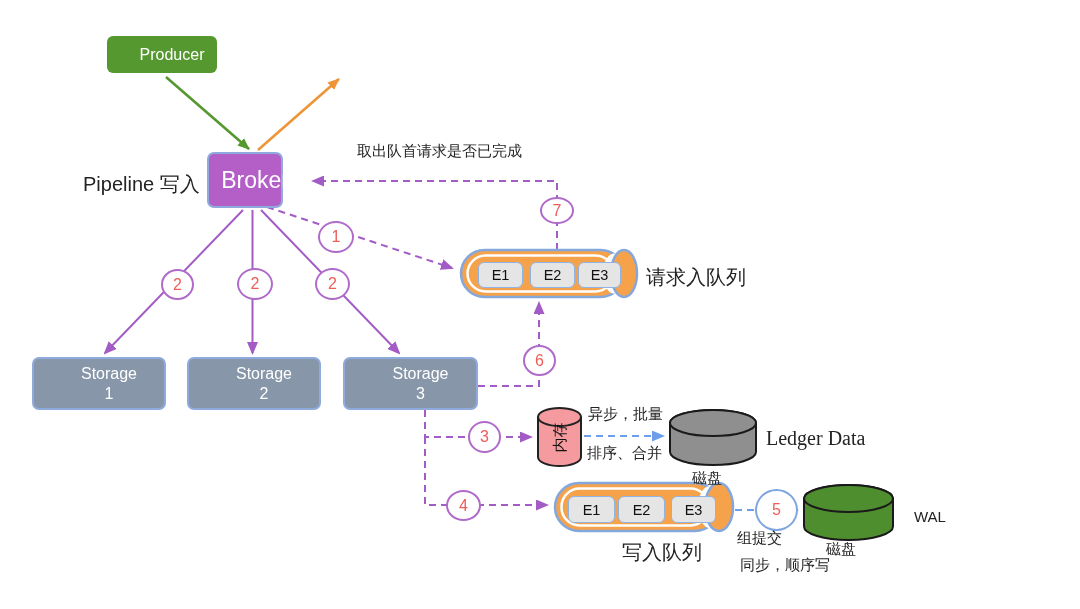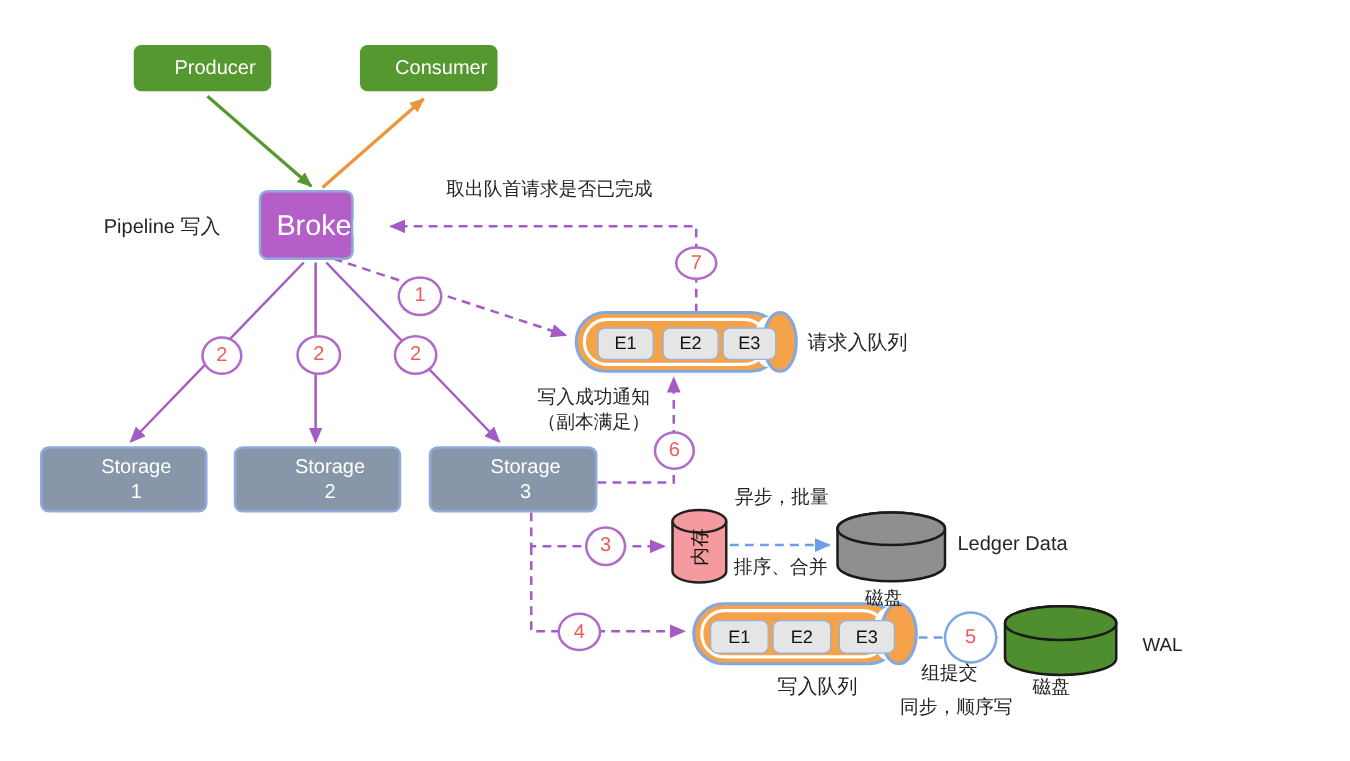--- a/index.html
+++ b/index.html
@@ -20,21 +20,21 @@
   .slot{
     display:flex;align-items:center;justify-content:center;background:#e5e5e5;
     border:1.6px solid #8fb4e3;border-radius:6px;font-size:14.5px;color:#111;
   }
   .step{
     display:flex;align-items:center;justify-content:center;background:#fff;
     border:2px solid #b06ac9;border-radius:50%;color:#ee5d5a;font-size:16px;
   }
   .step-blue{border-color:#7ea6e0;}
   .lbl{font-size:15px;color:#242424;white-space:nowrap;}
-  .lbl-16{font-size:16px;}
+  .lbl-16{font-size:20px;}
   .center-block{text-align:center;line-height:1.32;white-space:nowrap;}
   .rot-label{display:flex;align-items:center;justify-content:center;}
   .rot-label span{transform:rotate(-90deg);font-size:15px;color:#111;white-space:nowrap;}
 </style>
 </head>
 <body>
 
 <div id="stage">
 
   <svg id="wires" width="1080" height="609">
@@ -99,21 +99,20 @@
       <ellipse cx="713" cy="423" rx="43" ry="13" fill="#8f8f8f" stroke="#1a1a1a" stroke-width="2"></ellipse>
     </g>
 
     <g>
       <path d="M804,498.5 L804,526.5 A44.5,13.5 0 0 0 893,526.5 L893,498.5 A44.5,13.5 0 0 0 804,498.5" fill="#4e8e2f" stroke="#1a1a1a" stroke-width="2"></path>
       <ellipse cx="848.5" cy="498.5" rx="44.5" ry="13.5" fill="#4e8e2f" stroke="#1a1a1a" stroke-width="2"></ellipse>
     </g>
   </svg>
 
   <div class="abs node node-green" style="left:107px;top:36px;width:110px;height:37px;">Producer</div>
-  <div class="abs node node-green" style="left:288px;top:36px;width:110px;height:37px;">Consumer</div>
   <div class="abs node node-broker" style="left:207px;top:152px;width:76px;height:56px;">Broker</div>
 
   <div class="abs node node-storage" style="left:32px;top:357px;width:134px;height:53px;">
     <span>Storage</span>
     <span>1</span>
   </div>
   <div class="abs node node-storage" style="left:187px;top:357px;width:134px;height:53px;">
     <span>Storage</span>
     <span>2</span>
   </div>
@@ -137,34 +136,30 @@
   <div class="abs step" style="left:468px;top:421px;width:33px;height:32px;">3</div>
   <div class="abs step" style="left:446px;top:490px;width:35px;height:31px;">4</div>
   <div class="abs step step-blue" style="left:755px;top:489px;width:43px;height:42px;">5</div>
   <div class="abs step" style="left:523px;top:345px;width:33px;height:31px;">6</div>
   <div class="abs step" style="left:540px;top:197px;width:34px;height:27px;">7</div>
 
   <div class="abs lbl lbl-16" style="left:83px;top:171px;">Pipeline 写入</div>
   <div class="abs lbl" style="left:321px;top:142px;margin-left:36px;">取出队首请求是否已完成</div>
   <div class="abs lbl lbl-16" style="left:646px;top:264px;">请求入队列</div>
 
-  <div class="abs lbl center-block" style="left:412px;top:308px;width:126px;">
-    <span style="display:block;">写入成功通知</span>
-    <span style="display:block;">（副本满足）</span>
-  </div>
 
   <div class="abs rot-label" style="left:538px;top:410px;width:43px;height:54px;">
     <span>内存</span>
   </div>
-  <div class="abs lbl" style="left:588px;top:388px;">异步，批量</div>
+  <div class="abs lbl" style="left:588px;top:405px;">异步，批量</div>
   <div class="abs lbl" style="left:587px;top:444px;">排序、合并</div>
 
-  <div class="abs lbl lbl-16" style="left:766px;top:427px;">Ledger Data</div>
+  <div class="abs lbl lbl-16" style="left:766px;top:427px;font-family:Liberation Serif, serif;">Ledger Data</div>
   <div class="abs lbl" style="left:692px;top:469px;">磁盘</div>
 
   <div class="abs lbl lbl-16" style="left:622px;top:539px;">写入队列</div>
   <div class="abs lbl" style="left:737px;top:529px;">组提交</div>
-  <div class="abs lbl" style="left:720px;top:556px;">同步，顺序写</div>
+  <div class="abs lbl" style="left:740px;top:556px;">同步，顺序写</div>
 
   <div class="abs lbl" style="left:914px;top:508px;">WAL</div>
   <div class="abs lbl" style="left:826px;top:540px;">磁盘</div>
 
 </div>
 
 </body></html>

